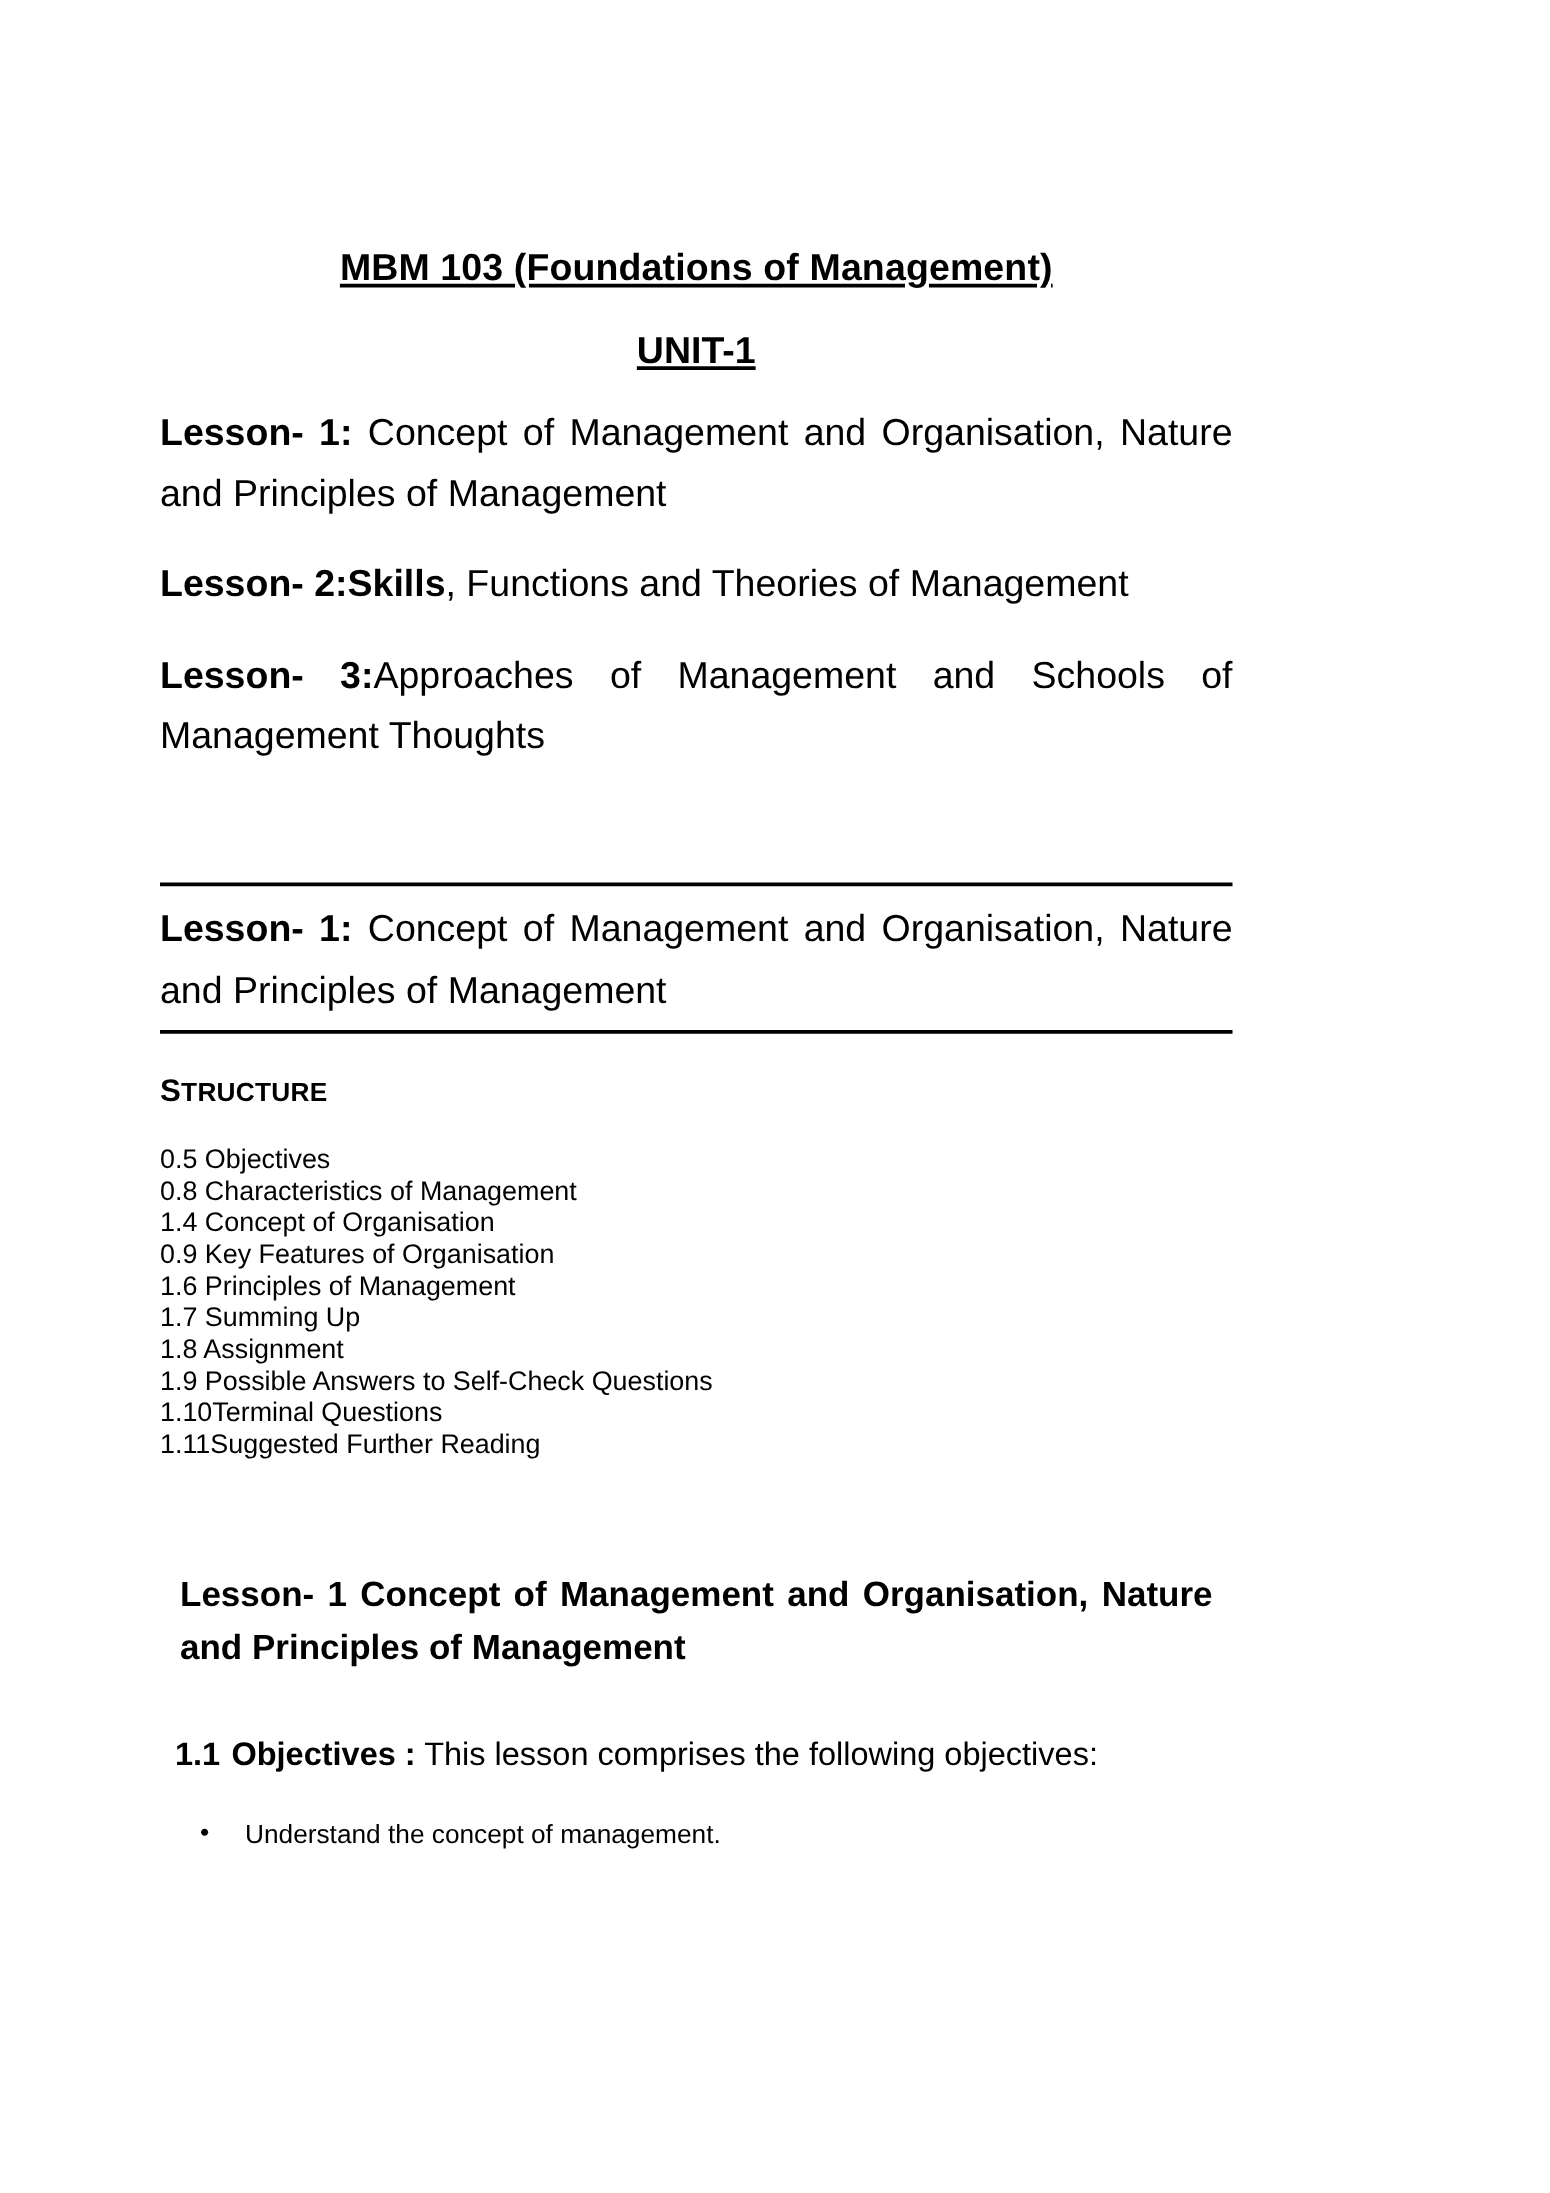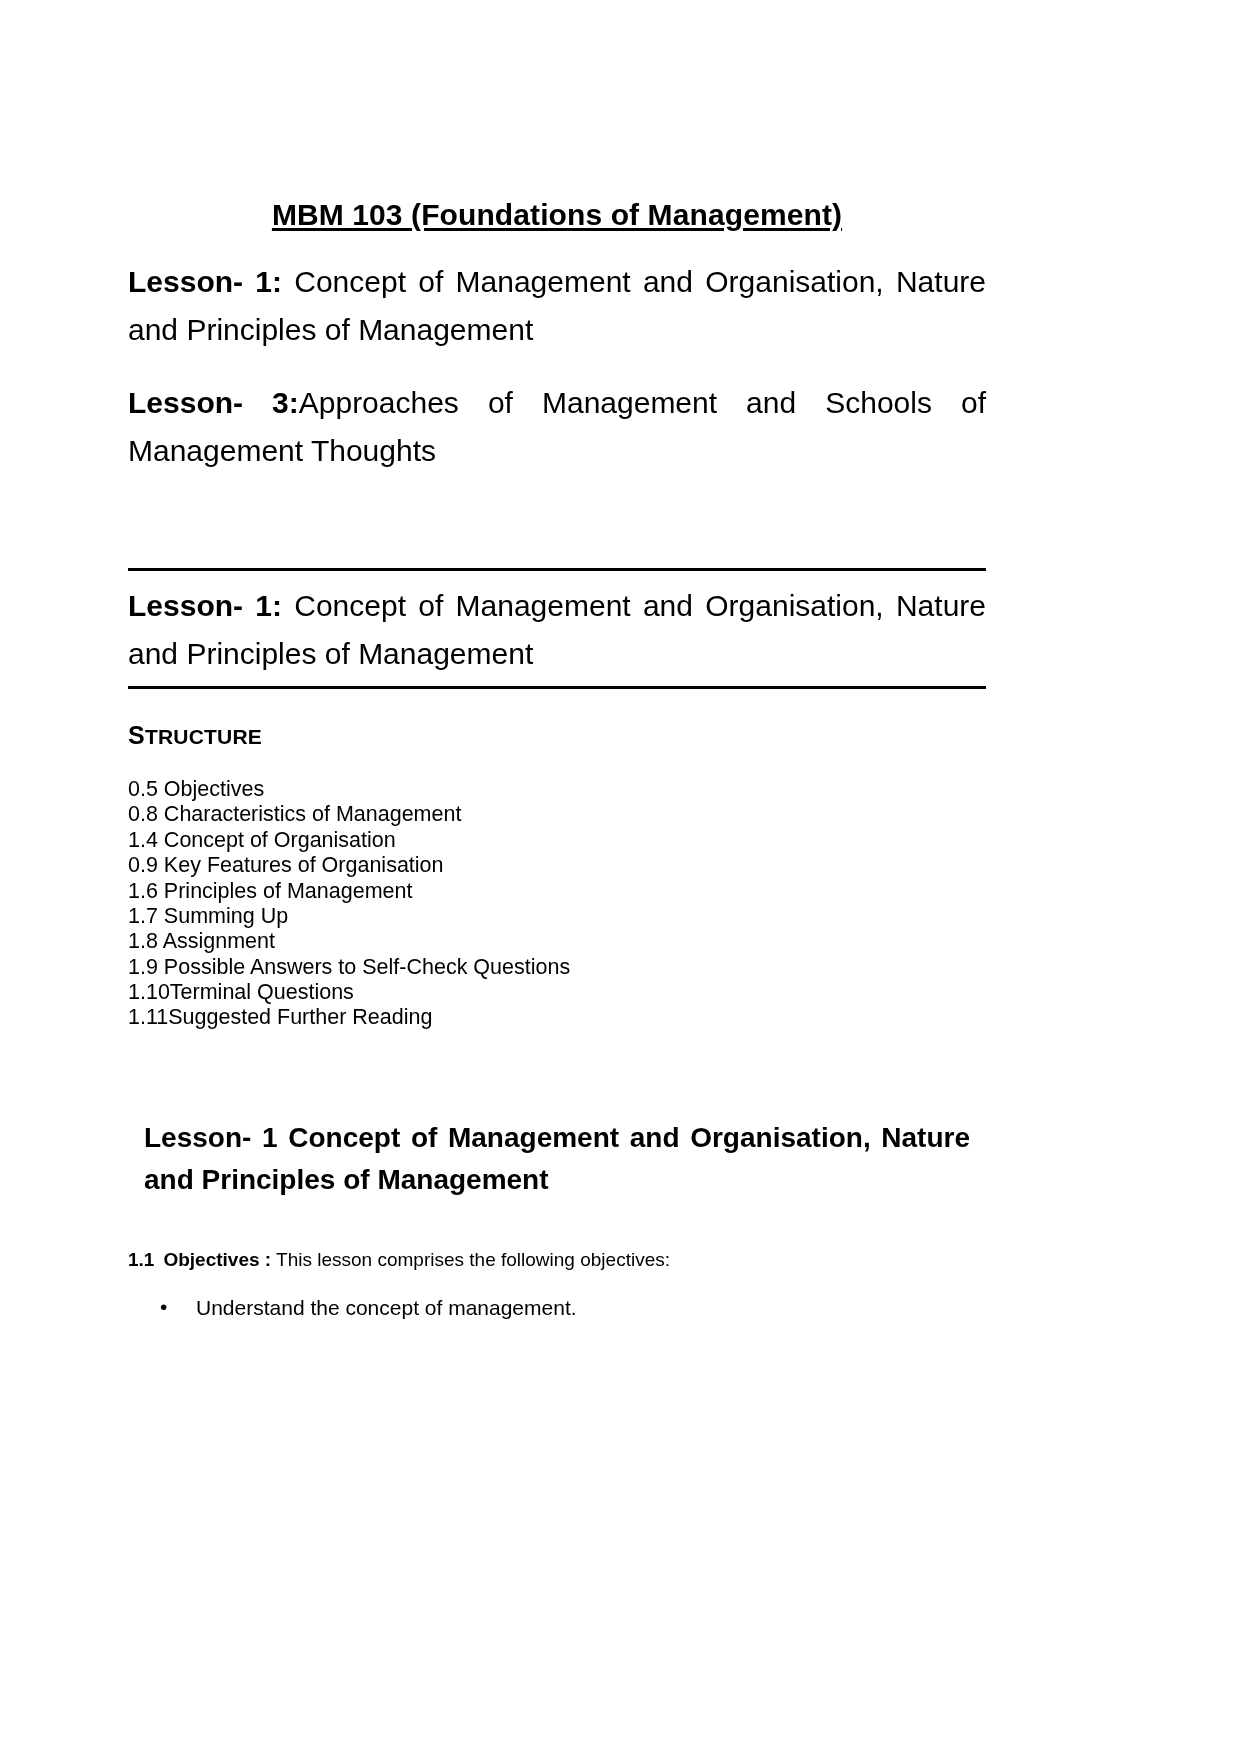--- a/index.html
+++ b/index.html
@@ -108,23 +108,23 @@
     font-weight: bold;
     line-height: 1.5;
     text-align: justify;
     text-align-last: left;
     margin: 16px;
     padding-top: 70px;
   }
 
   
   .objectives {
-    font-size: 19px;
+    font-size: 26px;
     line-height: 1.4;
-    margin: 0;
+    margin: 12px;
     padding-top: 30px;
   }
   .objectives .num { font-weight: bold; }
   .objectives .lbl { font-weight: bold; padding-left: 9px; }
 
   .bullets {
     margin: 0;
     padding: 0;
     list-style: none;
     padding-top: 20px;
@@ -144,23 +144,25 @@
   }
 </style>
 </head>
 <body>
 
 <div class="page">
   <div class="content">
 
     <h1 class="doc-title"><span class="u">MBM 103 (Foundations of Management)</span></h1>
 
+    <h2 class="unit-title"><span class="u">UNIT-1</span></h2>
 
     <p class="lesson-line"><b>Lesson- 1:</b><span> Concept of Management and Organisation, Nature and Principles of Management</span></p>
 
+    <p class="lesson-line"><b>Lesson- 2:Skills</b><span>, Functions and Theories of Management</span></p>
 
     <p class="lesson-line"><b>Lesson- 3:</b><span>Approaches of Management and Schools of Management Thoughts</span></p>
 
     <div class="rule-block">
       <p class="lesson-line"><b>Lesson- 1:</b><span> Concept of Management and Organisation, Nature and Principles of Management</span></p>
     </div>
 
     <p class="structure-label"><span class="big">S</span><span>TRUCTURE</span></p>
 
     <ul class="toc">

